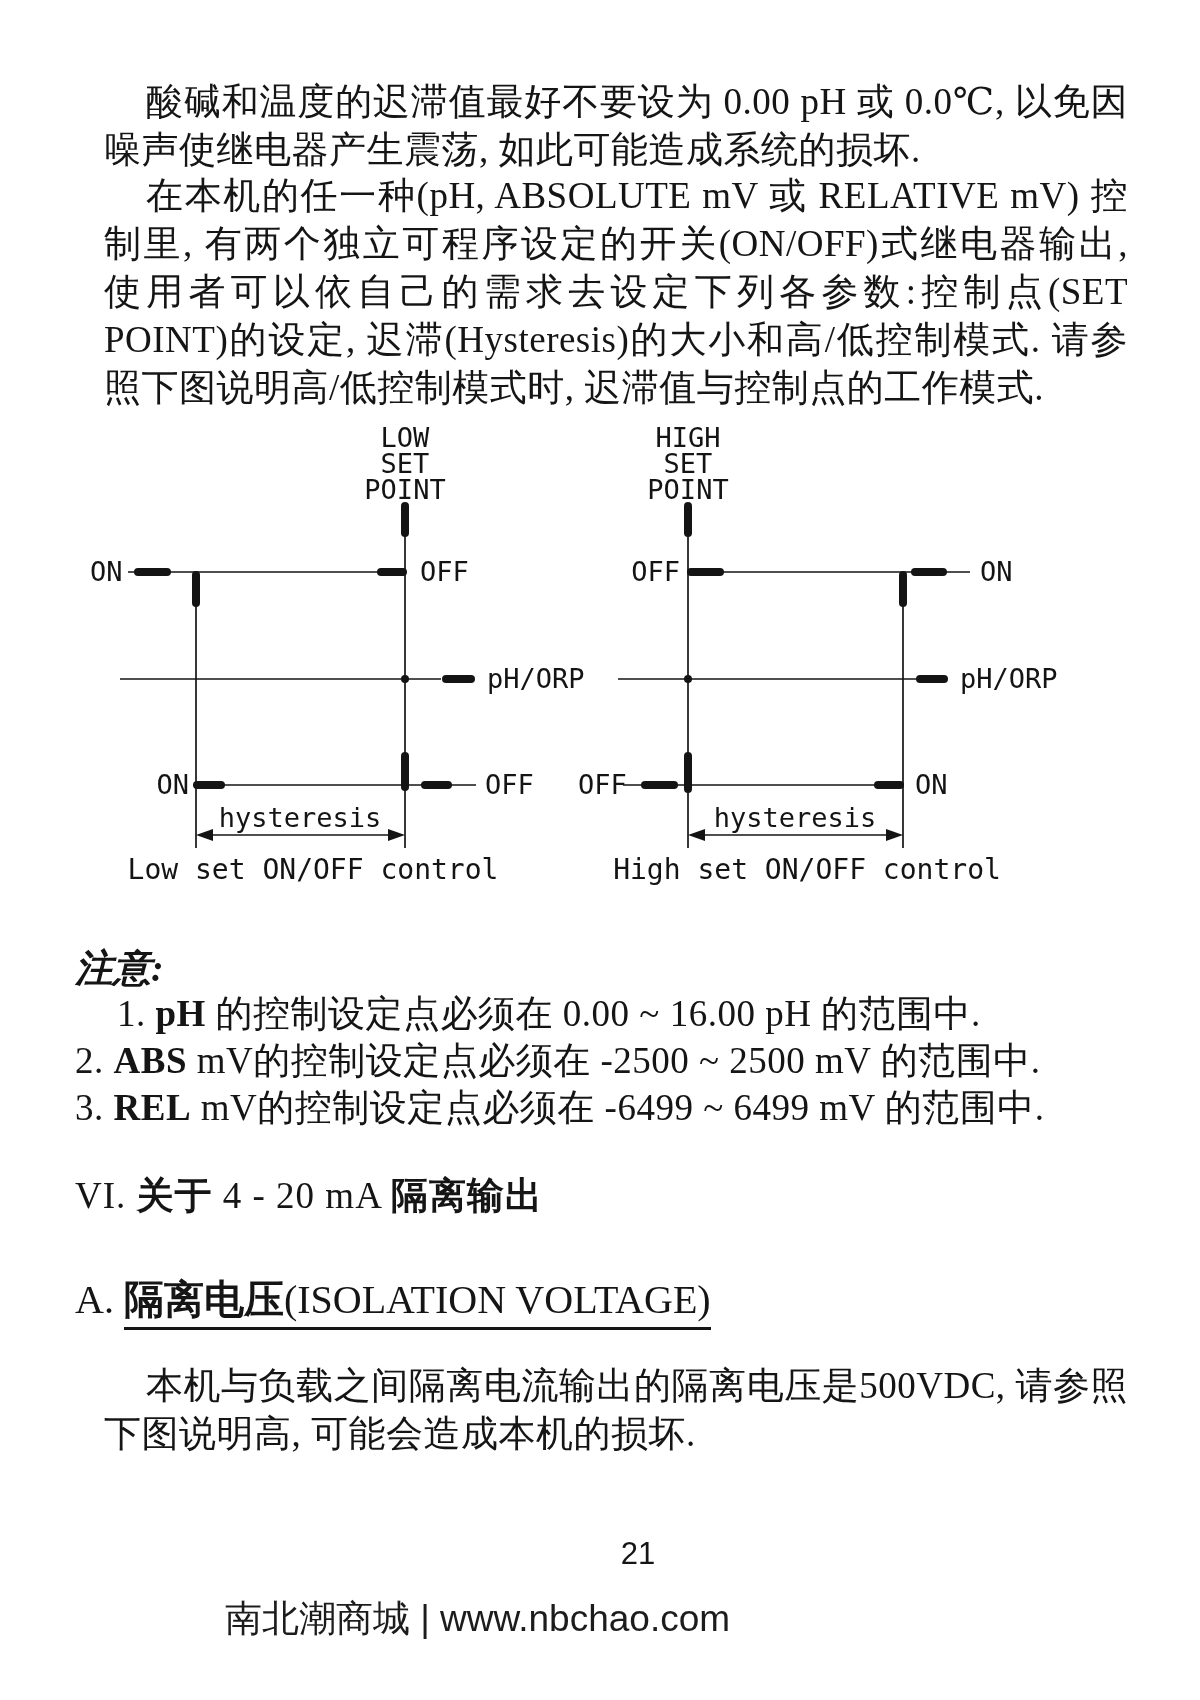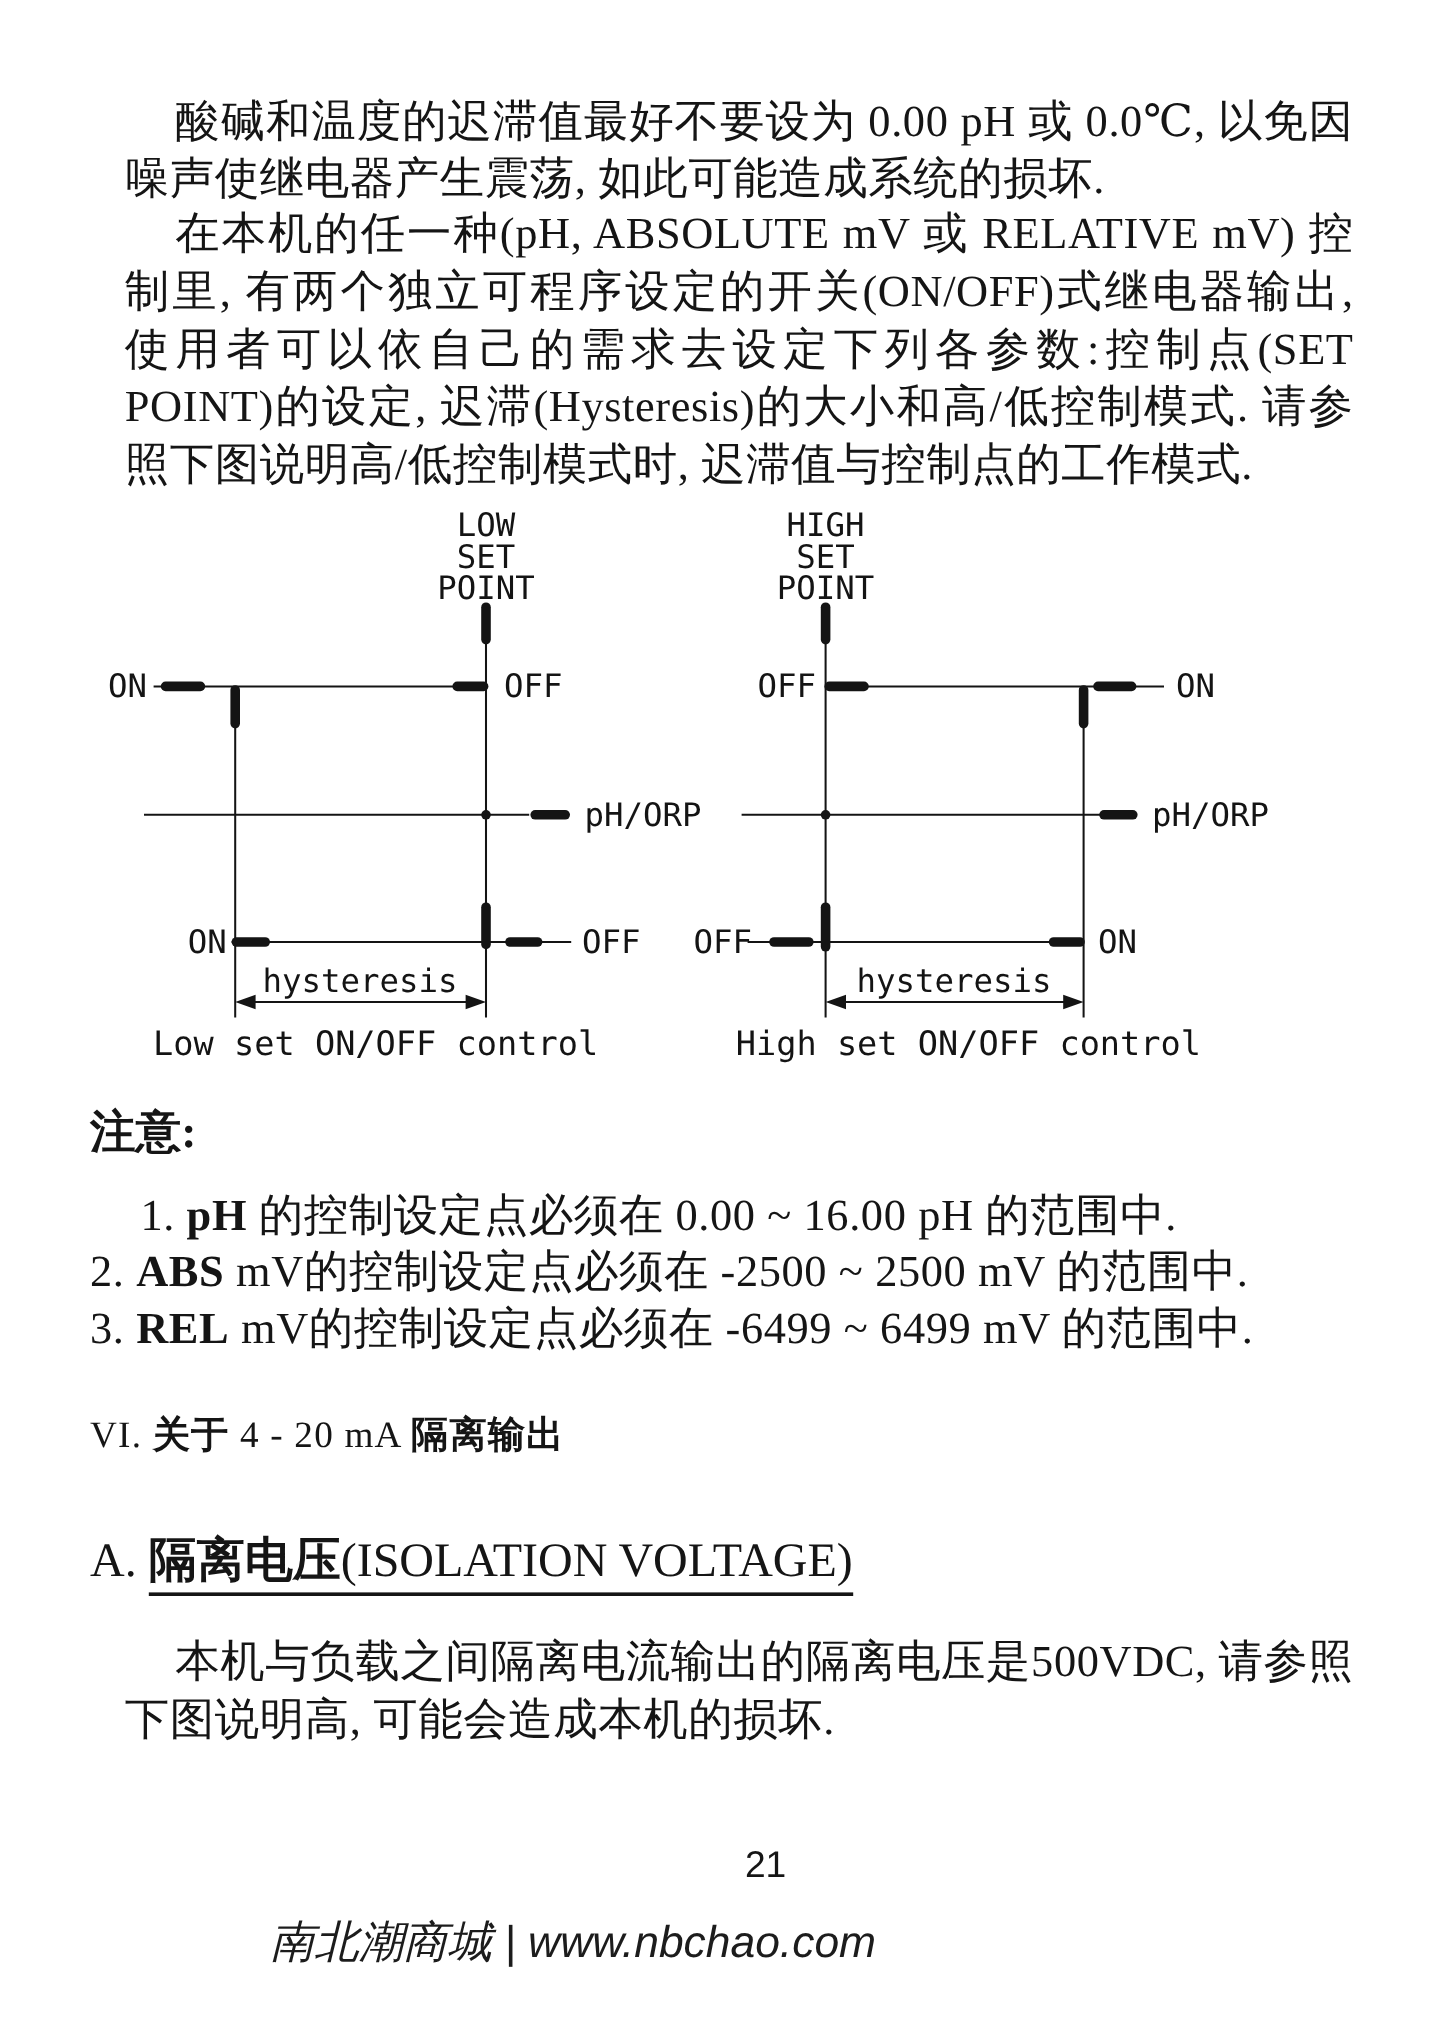--- a/index.html
+++ b/index.html
@@ -16,21 +16,21 @@
   
   .note-title{
     position:absolute;left:75px;font-size:38px;font-weight:bold;line-height:48px;
   }
   .note-item{
     position:absolute;left:75px;right:72px;font-size:37px;line-height:47px;letter-spacing:0.5px;
   }
   .note-item .tag{font-weight:bold;}
   
   .h-vi{
-    position:absolute;left:75px;font-size:31px;line-height:56px;letter-spacing:1px;
+    position:absolute;left:75px;font-size:37px;line-height:56px;letter-spacing:1px;
   }
   .h-vi .zh{font-weight:bold;}
   .h-a{
     position:absolute;left:75px;font-size:40px;line-height:52px;
   }
   .h-a .underlined{border-bottom:3px solid #151515;padding-bottom:5px;}
   .h-a .zh{font-weight:bold;}
   
   #diagrams{position:absolute;left:0;top:415px;width:1200px;height:480px;text-align:right;}
   #diagram-low{position:absolute;left:85px;top:0;}
@@ -45,21 +45,21 @@
   .dg .caption{font-size:28px;}
   .dg .dot{fill:#141414;}
   .dg .arrowhead{fill:#141414;}
   
   .page-num{
     position:absolute;left:0;width:1200px;text-align:center;
     font-family:"Liberation Sans","DejaVu Sans",sans-serif;font-size:31px;margin-left:38px;
   }
   .site-footer{
     position:absolute;left:0;width:955px;text-align:center;
-    font-family:"Liberation Sans","DejaVu Sans",sans-serif;font-size:37px;color:#1c1c1c;font-style:italic;
+    font-family:"Liberation Sans","DejaVu Sans",sans-serif;font-size:37px;color:#1c1c1c;
   }
 </style>
 </head>
 <body>
 
 <div class="para" style="top:78px;">酸碱和温度的迟滞值最好不要设为 0.00 pH 或 0.0℃, 以免因噪声使继电器产生震荡, 如此可能造成系统的损坏.</div>
 
 <div class="para" style="top:172px;">在本机的任一种(pH, ABSOLUTE mV 或 RELATIVE mV) 控制里, 有两个独立可程序设定的开关(ON/OFF)式继电器输出, 使用者可以依自己的需求去设定下列各参数:控制点(SET POINT)的设定, 迟滞(Hysteresis)的大小和高/低控制模式. 请参照下图说明高/低控制模式时, 迟滞值与控制点的工作模式.</div>
 
 <div id="diagrams">
@@ -156,21 +156,21 @@
       <text x="220" y="412" text-anchor="middle">hysteresis</text>
       <line class="thin" x1="120" y1="420" x2="321" y2="420"></line>
       <polygon class="arrowhead" points="113,420 130,414 130,426"></polygon>
       <polygon class="arrowhead" points="328,420 311,414 311,426"></polygon>
     </g>
 
     <text class="caption" x="232" y="464" text-anchor="middle">High set ON/OFF control</text>
   </svg>
 </div>
 
-<div class="note-title" style="top:920px;">注意:</div>
+<div class="note-title" style="top:944px;font-style:italic;">注意:</div>
 
 <div class="note-item" style="top:990px;margin-left:42px;">
   <span>1. </span><span class="tag">pH</span><span> 的控制设定点必须在 0.00 ~ 16.00 pH 的范围中.</span>
 </div>
 <div class="note-item" style="top:1037px;">
   <span>2. </span><span class="tag">ABS</span><span> mV的控制设定点必须在 -2500 ~ 2500 mV 的范围中.</span>
 </div>
 <div class="note-item" style="top:1084px;">
   <span>3. </span><span class="tag">REL</span><span> mV的控制设定点必须在 -6499 ~ 6499 mV 的范围中.</span>
 </div>

